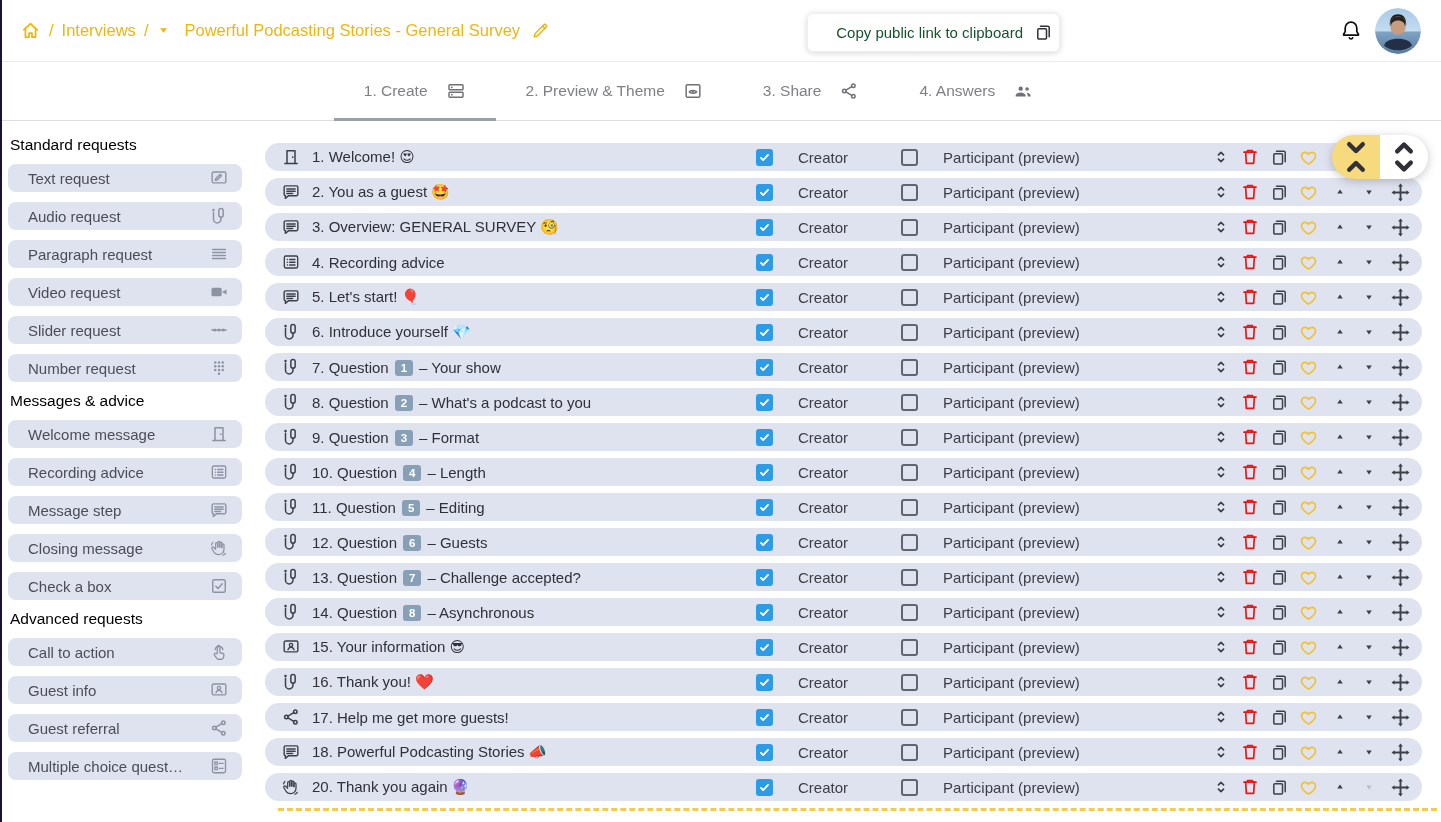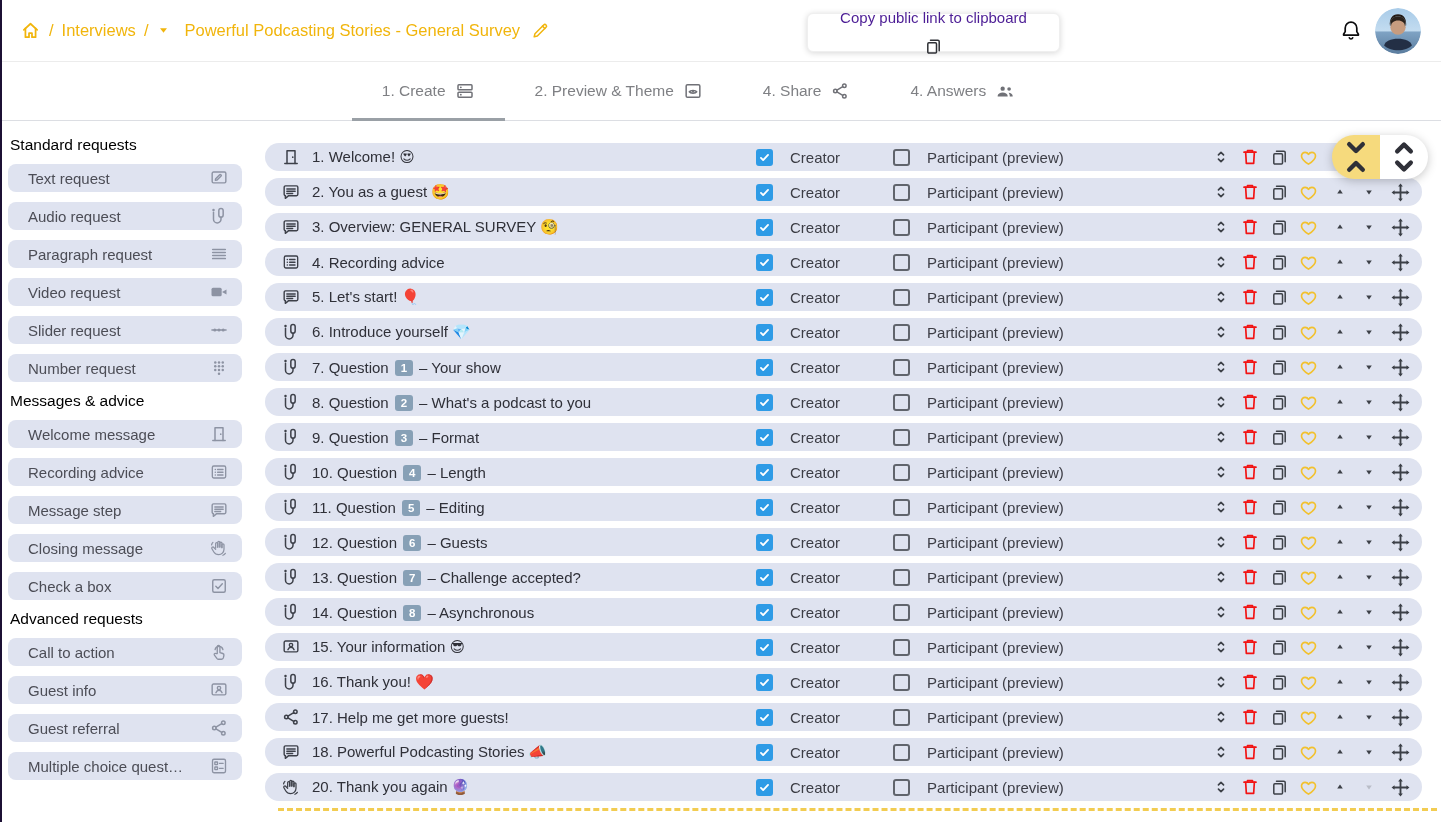--- a/index.html
+++ b/index.html
@@ -11,29 +11,29 @@
   .edge-strip{position:absolute;left:0;top:0;width:2px;height:822px;background:#1c1034;z-index:60;}
 
   
   header{height:62px;border-bottom:1px solid #ececec;position:relative;display:flex;align-items:center;padding-left:20px;box-sizing:border-box;background:#fff;}
   .crumb{display:flex;align-items:center;gap:7px;color:#F1B50C;font-size:16.5px;}
   .crumb .sep{margin:0 1px;}
   .crumb .icn{width:21px;height:21px;display:inline-flex;}
   .crumb .icn.small{width:15px;height:15px;}
   .crumb .icn.pencil{width:19px;height:19px;margin-left:4px;}
   .copy-btn{position:absolute;left:807px;top:13px;width:253px;height:39px;background:#fff;border:1px solid #efefef;border-radius:6px;
-    box-shadow:0 1px 6px rgba(0,0,0,.16);display:flex;align-items:center;justify-content:center;gap:11px;
-    font-size:15px;color:#4c1d95;cursor:pointer;font-family:inherit;flex-direction:column;}
+    box-shadow:0 1px 6px rgba(0,0,0,.16);display:flex;align-items:center;justify-content:flex-end;gap:11px;
+    font-size:15px;color:#14532d;cursor:pointer;font-family:inherit;}
   .copy-btn .icn{width:19px;height:19px;color:#2f3136;}
   .bell-btn{position:absolute;right:78px;top:19px;width:24px;height:24px;border:none;background:none;padding:0;color:#0c0c0e;cursor:pointer;}
   .avatar{position:absolute;right:20px;top:8px;width:46px;height:46px;border-radius:50%;overflow:hidden;cursor:pointer;border:none;padding:0;background:none;}
 
   
   .tabs{height:58px;border-bottom:1px solid #dcdee3;display:flex;justify-content:center;align-items:stretch;padding-right:44px;background:#fff;}
-  .tab{display:flex;align-items:center;gap:9px;padding:0 30px;color:#7f8084;font-size:15.5px;position:relative;cursor:pointer;}
+  .tab{display:flex;align-items:center;gap:18px;padding:0 30px;color:#7f8084;font-size:15.5px;position:relative;cursor:pointer;}
   .tab .icn{width:20px;height:20px;color:#707177;}
   .tab.active::after{content:'';position:absolute;left:0;right:0;bottom:-1px;height:3px;background:#9aa0a6;}
 
   
   .content{display:flex;}
   aside{width:250px;box-sizing:border-box;padding:6px 0 0 8px;flex:none;}
   .side-h{font-size:15.5px;font-weight:normal;color:#000000;margin:9px 0 10px 2px;}
   .side-pill{width:234px;height:28px;background:#dfe3f0;border-radius:8px;display:flex;align-items:center;
     padding:0 13px 0 20px;box-sizing:border-box;margin-bottom:10px;cursor:grab;}
   .side-label{flex:1;font-size:15px;color:#4c4d56;white-space:nowrap;overflow:hidden;}
@@ -41,21 +41,21 @@
 
   main{flex:1;padding:22px 19px 0 15px;box-sizing:border-box;min-width:0;}
 
   
   .row{height:28px;background:#dfe3f0;border-radius:14px;display:flex;align-items:center;
     padding:0 10px;margin-bottom:7px;position:relative;}
   .row-icn{width:20px;height:20px;color:#3d4049;margin:0 11px 0 6px;flex:none;}
   .row-title{width:444px;flex:none;font-size:15px;color:#2f3038;white-space:nowrap;overflow:hidden;}
   .keycap{display:inline-block;min-width:14px;height:16px;line-height:16px;background:#87a0b6;color:#fff;
     border-radius:3px;font-size:11.5px;text-align:center;padding:0 2px;margin:0 2px;vertical-align:1px;font-weight:bold;}
-  .cbg{display:flex;align-items:center;gap:17px;flex:none;cursor:pointer;}
+  .cbg{display:flex;align-items:center;gap:25px;flex:none;cursor:pointer;}
   .cbg.participant{margin-left:13px;padding-left:40px;}
   .cb{width:17px;height:17px;border:2px solid #60646c;border-radius:3px;box-sizing:border-box;flex:none;
     display:flex;align-items:center;justify-content:center;background:transparent;}
   .cb.on{background:#2E9BE6;border-color:#2E9BE6;}
   .cb svg{width:13px;height:13px;}
   .cbl{font-size:15px;color:#3c3d45;}
   .spacer{flex:1;}
   .controls{display:flex;align-items:center;gap:5px;flex:none;}
   .ic{width:24px;height:24px;background:none;border:none;padding:0;display:flex;align-items:center;justify-content:center;cursor:pointer;}
   .ic.unfold{color:#3c4047;} .ic.unfold svg{width:18px;height:18px;}
@@ -154,21 +154,21 @@
     <span>2. Preview &amp; Theme</span>
     <span class="icn">
         <svg viewBox="0 0 24 24" fill="none" stroke="currentColor" stroke-linecap="round" stroke-linejoin="round" stroke-width="1.8">
           <rect x="3.8" y="4.4" width="16.4" height="15.2" rx="1.6"></rect>
           <path d="M7.6 12.9c1.3-2.2 7.5-2.2 8.8 0c-1.3 2.2-7.5 2.2-8.8 0z"></path>
           <circle cx="12" cy="12.9" r="1.2" fill="currentColor" stroke="none"></circle>
         </svg>
       </span>
   </div>
   <div class="tab">
-    <span>4. Share</span>
+    <span>3. Share</span>
     <span class="icn">
         <svg viewBox="0 0 24 24" fill="none" stroke="currentColor" stroke-linecap="round" stroke-linejoin="round" stroke-width="1.8">
           <circle cx="17.2" cy="5.6" r="2.1"></circle>
           <circle cx="6.4" cy="12" r="2.1"></circle>
           <circle cx="17.2" cy="18.4" r="2.1"></circle>
           <line x1="8.3" y1="11" x2="15.3" y2="6.7"></line>
           <line x1="8.3" y1="13" x2="15.3" y2="17.3"></line>
         </svg>
       </span>
   </div>

